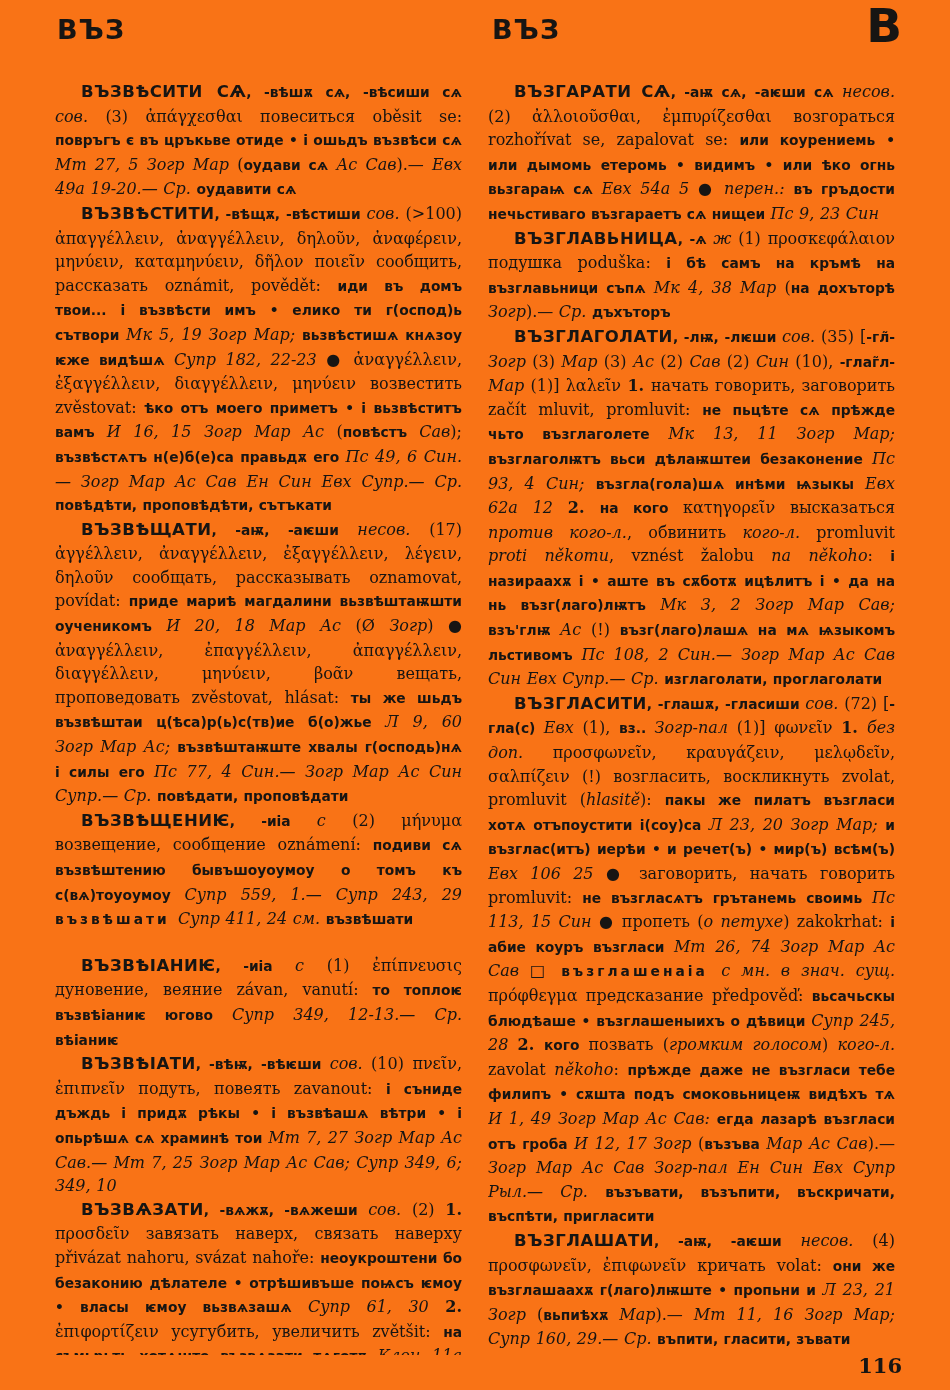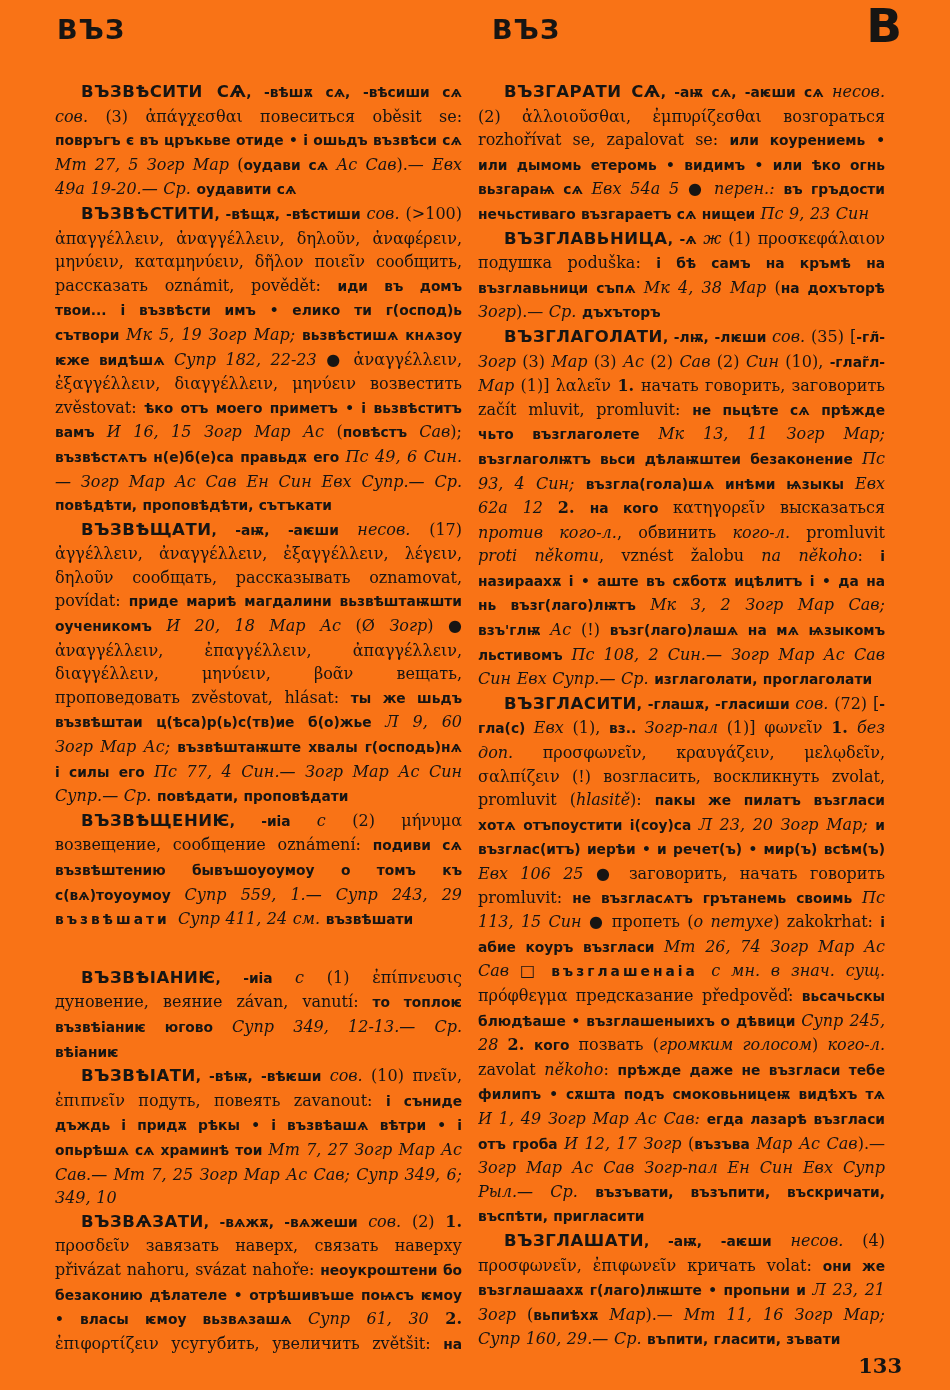--- a/index.html
+++ b/index.html
@@ -4,25 +4,25 @@
 <style>
   html,body{margin:0;padding:0;background:#d8d5cd;}
   .page{position:relative;width:950px;height:1390px;background:#f97316;color:#171513;
         font-family:"DejaVu Serif",serif;overflow:hidden;box-shadow:0 0 6px rgba(0,0,0,.25);}
   .guide{position:absolute;top:14px;font-family:"DejaVu Sans",sans-serif;font-weight:bold;
          font-size:27px;letter-spacing:1px;}
   .guide-left{left:57px;}
   .guide-center{left:492px;}
   .guide-letter{position:absolute;right:48px;top:2px;font-family:"DejaVu Sans",sans-serif;
                 font-weight:bold;font-size:47px;line-height:1;}
-  .columns{position:absolute;top:80px;left:55px;display:flex;gap:16px;}
+  .columns{position:absolute;top:80px;left:55px;display:flex;gap:26px;}
   .col{width:407px;height:1275px;overflow:hidden;text-align:justify;}
   p.entry{margin:0;text-indent:26px;font-size:16px;line-height:23.6px;
           word-spacing:0.5px;}
-  p.entry.gap{margin-top:34px;}
+  p.entry.gap{margin-top:22px;}
   .seg-hw{font-family:"DejaVu Sans",sans-serif;font-weight:bold;font-size:16.5px;letter-spacing:.5px;}
   .seg-ocs{font-family:"DejaVu Sans",sans-serif;font-weight:bold;font-size:13.8px;}
   .seg-sp{font-family:"DejaVu Sans",sans-serif;font-weight:bold;font-size:13.8px;letter-spacing:3px;}
   .seg-it{font-style:italic;}
   .seg-gr{}
   .seg-bn{font-weight:bold;}
   .pageno{position:absolute;right:48px;bottom:12px;font-weight:bold;font-size:21px;}
 </style>
 </head>
 <body>
@@ -44,14 +44,14 @@
       </div>
     <div class="col" id="col-right">
         <p class="entry"><span class="seg-hw">ВЪЗГАРАТИ СѦ</span><span class="seg-ocs">, -аѭ сѧ, -аѥши сѧ </span><span class="seg-it">несов. </span><span class="seg-rg">(2) </span><span class="seg-gr">ἀλλοιοῦσθαι, ἐμπυρίζεσθαι </span><span class="seg-rg">возгораться rozhořívat se, zapalovat se: </span><span class="seg-ocs">или коурениемь • или дымомь етеромь • видимъ • или ѣко огнь вьзгараѩ сѧ </span><span class="seg-it">Евх 54а 5 </span><span class="seg-rg">● </span><span class="seg-it">перен.: </span><span class="seg-ocs">въ гръдости нечьстиваго възгараетъ сѧ нищеи </span><span class="seg-it">Пс 9, 23 Син</span></p>
         <p class="entry"><span class="seg-hw">ВЪЗГЛАВЬНИЦА</span><span class="seg-ocs">, -ѧ </span><span class="seg-it">ж </span><span class="seg-rg">(1) </span><span class="seg-gr">προσκεφάλαιον </span><span class="seg-rg">подушка poduška: </span><span class="seg-ocs">і бѣ самъ на кръмѣ на възглавьници съпѧ </span><span class="seg-it">Мк 4, 38 Мар </span><span class="seg-rg">(</span><span class="seg-ocs">на дохъторѣ </span><span class="seg-it">Зогр</span><span class="seg-rg">).— </span><span class="seg-it">Ср. </span><span class="seg-ocs">дъхъторъ</span></p>
         <p class="entry"><span class="seg-hw">ВЪЗГЛАГОЛАТИ</span><span class="seg-ocs">, -лѭ, -лѥши </span><span class="seg-it">сов. </span><span class="seg-rg">(35) [</span><span class="seg-ocs">-гл̃- </span><span class="seg-it">Зогр </span><span class="seg-rg">(3) </span><span class="seg-it">Мар </span><span class="seg-rg">(3) </span><span class="seg-it">Ас </span><span class="seg-rg">(2) </span><span class="seg-it">Сав </span><span class="seg-rg">(2) </span><span class="seg-it">Син </span><span class="seg-rg">(10), </span><span class="seg-ocs">-глаг̃л- </span><span class="seg-it">Мар </span><span class="seg-rg">(1)] </span><span class="seg-gr">λαλεῖν </span><span class="seg-bn">1. </span><span class="seg-rg">начать говорить, заговорить začít mluvit, promluvit: </span><span class="seg-ocs">не пьцѣте сѧ прѣжде чьто възглаголете </span><span class="seg-it">Мк 13, 11 Зогр Мар; </span><span class="seg-ocs">възглаголѭтъ вьси дѣлаѭштеи безаконение </span><span class="seg-it">Пс 93, 4 Син; </span><span class="seg-ocs">възгла(гола)шѧ инѣми ѩзыкы </span><span class="seg-it">Евх 62а 12 </span><span class="seg-bn">2. </span><span class="seg-ocs">на кого </span><span class="seg-gr">κατηγορεῖν </span><span class="seg-rg">высказаться </span><span class="seg-it">против кого-л.</span><span class="seg-rg">, обвинить </span><span class="seg-it">кого-л. </span><span class="seg-rg">promluvit </span><span class="seg-it">proti někomu</span><span class="seg-rg">, vznést žalobu </span><span class="seg-it">na někoho</span><span class="seg-rg">: </span><span class="seg-ocs">і назираахѫ і • аште въ сѫботѫ ицѣлитъ і • да на нь възг(лаго)лѭтъ </span><span class="seg-it">Мк 3, 2 Зогр Мар Сав; </span><span class="seg-ocs">взъ'глѭ </span><span class="seg-it">Ас </span><span class="seg-rg">(!) </span><span class="seg-ocs">възг(лаго)лашѧ на мѧ ѩзыкомъ льстивомъ </span><span class="seg-it">Пс 108, 2 Син.— Зогр Мар Ас Сав Син Евх Супр.— Ср. </span><span class="seg-ocs">изглаголати, проглаголати</span></p>
         <p class="entry"><span class="seg-hw">ВЪЗГЛАСИТИ</span><span class="seg-ocs">, -глашѫ, -гласиши </span><span class="seg-it">сов. </span><span class="seg-rg">(72) [</span><span class="seg-ocs">-гла(с) </span><span class="seg-it">Евх </span><span class="seg-rg">(1), </span><span class="seg-ocs">вз.. </span><span class="seg-it">Зогр-пал </span><span class="seg-rg">(1)] </span><span class="seg-gr">φωνεῖν </span><span class="seg-bn">1. </span><span class="seg-it">без доп. </span><span class="seg-gr">προσφωνεῖν, κραυγάζειν, μελῳδεῖν, σαλπίζειν </span><span class="seg-rg">(!) возгласить, воскликнуть zvolat, promluvit (</span><span class="seg-it">hlasitě</span><span class="seg-rg">): </span><span class="seg-ocs">пакы же пилатъ възгласи хотѧ отъпоустити і(соу)са </span><span class="seg-it">Л 23, 20 Зогр Мар; </span><span class="seg-ocs">и възглас(итъ) иерѣи • и речет(ъ) • мир(ъ) всѣм(ъ) </span><span class="seg-it">Евх 106 25 </span><span class="seg-rg">● заговорить, начать говорить promluvit: </span><span class="seg-ocs">не възгласѧтъ грътанемь своимь </span><span class="seg-it">Пс 113, 15 Син </span><span class="seg-rg">● пропеть (</span><span class="seg-it">о петухе</span><span class="seg-rg">) zakokrhat: </span><span class="seg-ocs">і абие коуръ възгласи </span><span class="seg-it">Мт 26, 74 Зогр Мар Ас Сав </span><span class="seg-rg">□ </span><span class="seg-sp">възглашенаіа </span><span class="seg-it">с мн. в знач. сущ. </span><span class="seg-gr">πρόφθεγμα </span><span class="seg-rg">предсказание předpověď: </span><span class="seg-ocs">вьсачьскы блюдѣаше • възглашеныихъ о дѣвици </span><span class="seg-it">Супр 245, 28 </span><span class="seg-bn">2. </span><span class="seg-ocs">кого </span><span class="seg-rg">позвать (</span><span class="seg-it">громким голосом</span><span class="seg-rg">) </span><span class="seg-it">кого-л. </span><span class="seg-rg">zavolat </span><span class="seg-it">někoho</span><span class="seg-rg">: </span><span class="seg-ocs">прѣжде даже не възгласи тебе филипъ • сѫшта подъ смоковьницеѭ видѣхъ тѧ </span><span class="seg-it">И 1, 49 Зогр Мар Ас Сав: </span><span class="seg-ocs">егда лазарѣ възгласи отъ гроба </span><span class="seg-it">И 12, 17 Зогр </span><span class="seg-rg">(</span><span class="seg-ocs">възъва </span><span class="seg-it">Мар Ас Сав</span><span class="seg-rg">).— </span><span class="seg-it">Зогр Мар Ас Сав Зогр-пал Ен Син Евх Супр Рыл.— Ср. </span><span class="seg-ocs">възъвати, възъпити, въскричати, въспѣти, пригласити</span></p>
         <p class="entry"><span class="seg-hw">ВЪЗГЛАШАТИ</span><span class="seg-ocs">, -аѭ, -аѥши </span><span class="seg-it">несов. </span><span class="seg-rg">(4) </span><span class="seg-gr">προσφωνεῖν, ἐπιφωνεῖν </span><span class="seg-rg">кричать volat: </span><span class="seg-ocs">они же възглашаахѫ г(лаго)лѭште • пропьни и </span><span class="seg-it">Л 23, 21 Зогр </span><span class="seg-rg">(</span><span class="seg-ocs">вьпиѣхѫ </span><span class="seg-it">Мар</span><span class="seg-rg">).— </span><span class="seg-it">Мт 11, 16 Зогр Мар; Супр 160, 29.— Ср. </span><span class="seg-ocs">въпити, гласити, зъвати</span></p>
       </div>
   </div>
 
-  <div class="pageno">133</div>
+  <div class="pageno">116</div>
 </div>
 
 </body></html>

